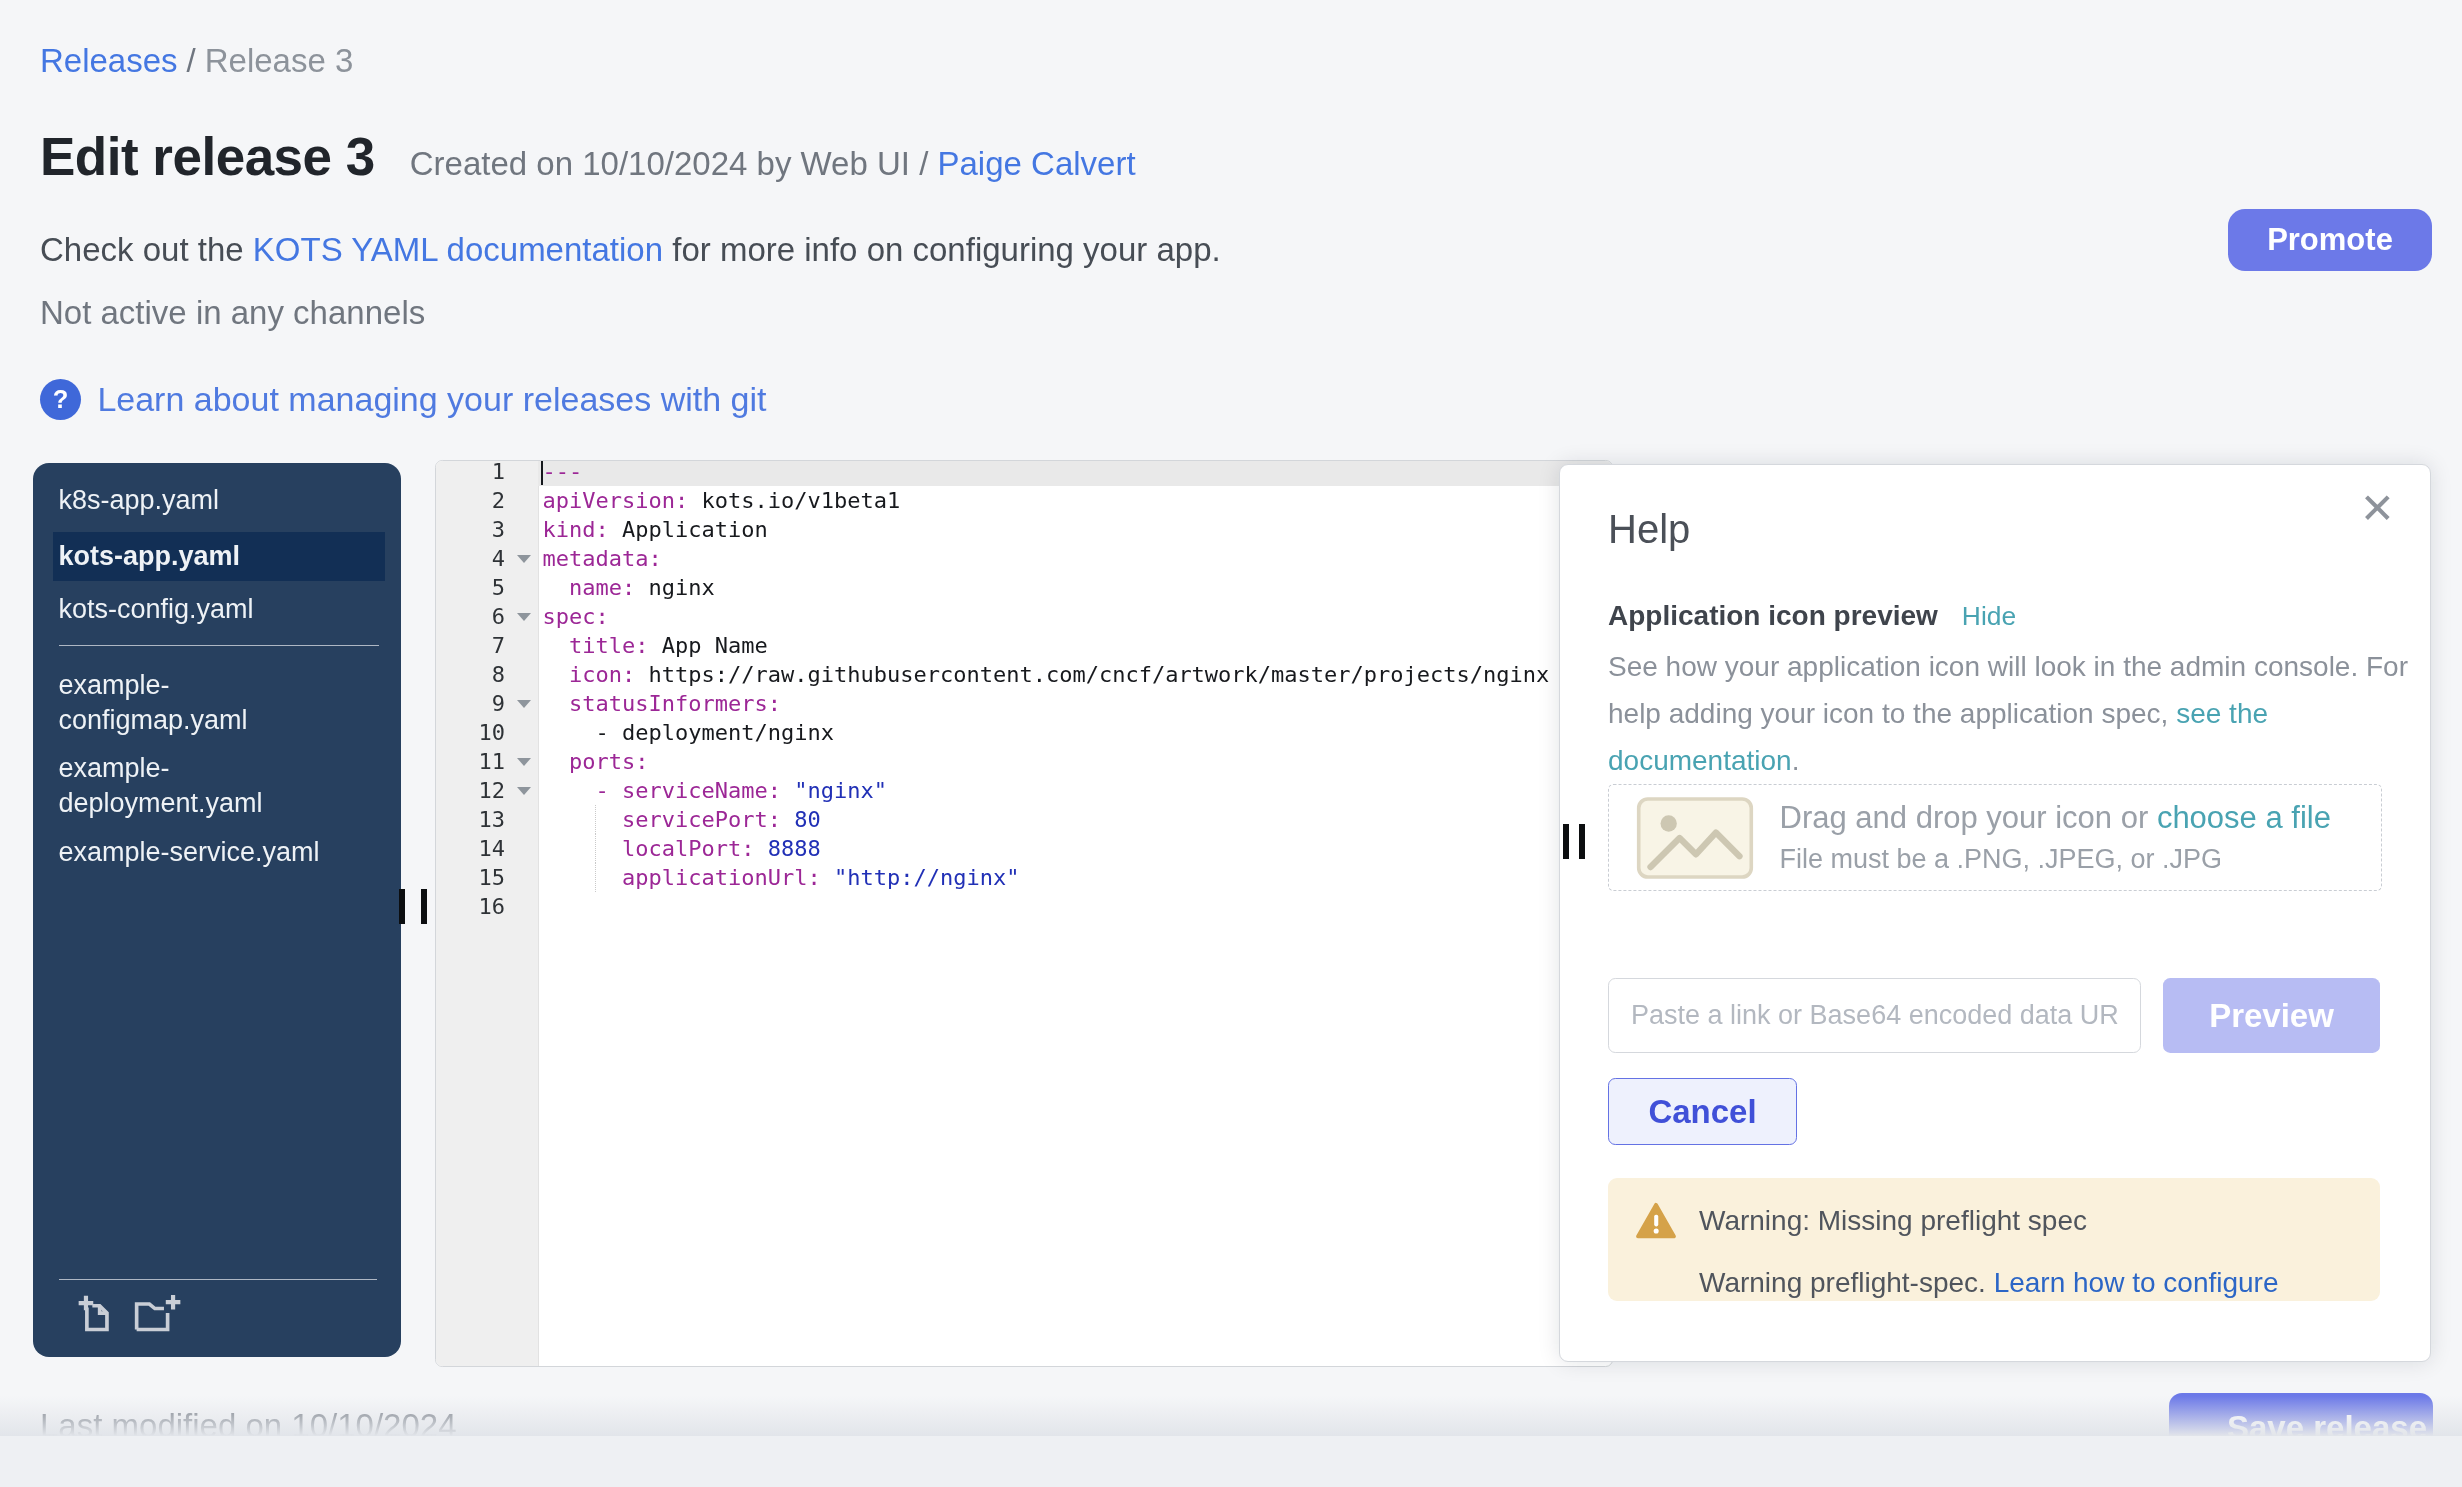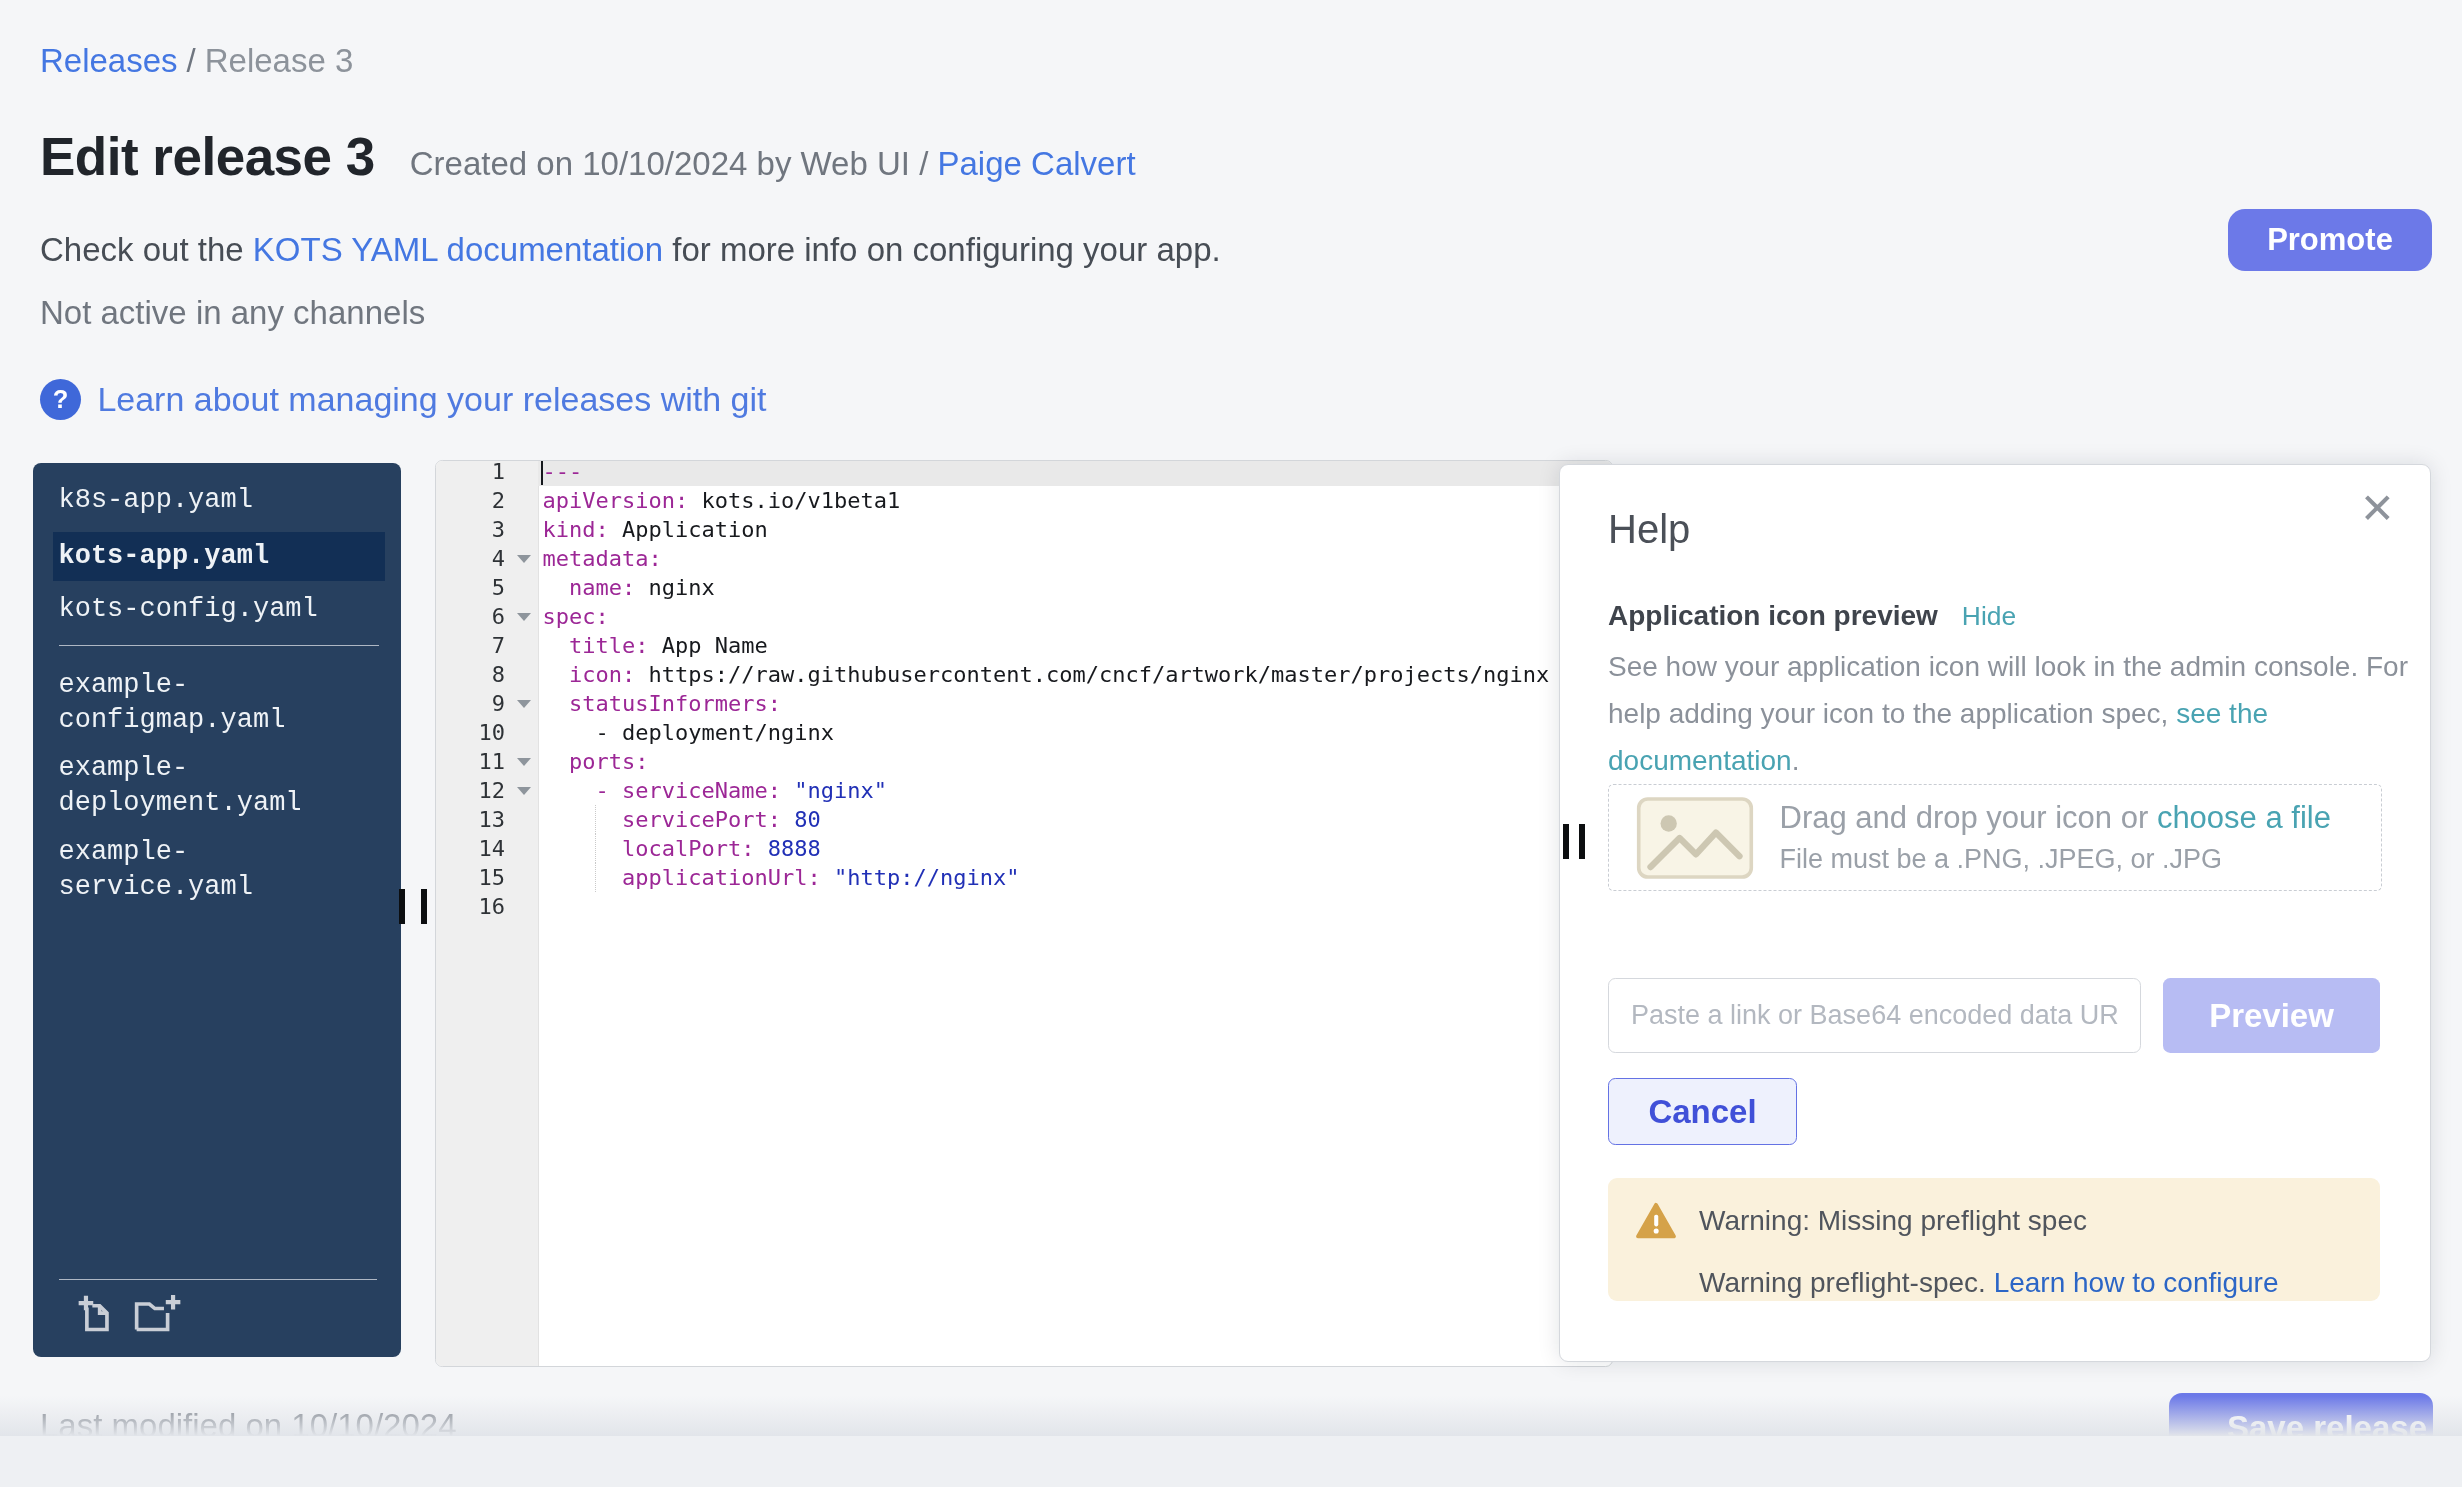--- a/index.html
+++ b/index.html
@@ -20,21 +20,21 @@
   .channel-status{position:absolute;left:40px;top:294px;font-size:33px;color:#70767f;}
   .git-row{position:absolute;left:40px;top:379px;display:flex;align-items:center;font-size:34px;}
   .q-circle{width:41px;height:41px;border-radius:50%;background:#3f68d9;color:#fff;
             display:flex;align-items:center;justify-content:center;font-size:25.5px;font-weight:700;margin-right:16.4px;flex:0 0 auto;}
   .git-row a{color:#4f7ae0;}
   .promote-btn{position:absolute;left:2228px;top:209px;width:204px;height:62px;border:none;border-radius:17px;
                background:var(--periwinkle);color:#fff;font-size:31px;font-weight:700;font-family:inherit;cursor:pointer;}
 
   
   .sidebar{position:absolute;left:33px;top:463px;width:368px;height:894px;background:var(--sidebar-navy);
-           border-radius:8px;box-sizing:border-box;padding:20px 22px 0 25.5px;color:#eef2f6;font-family:Liberation Mono, monospace;}
+           border-radius:16px;box-sizing:border-box;padding:20px 22px 0 25.5px;color:#eef2f6;}
   .file{font-size:27px;line-height:35px;margin-bottom:13.7px;cursor:pointer;}
   .file.selected{background:var(--sidebar-selected);margin:11px -5.5px 11px -5.5px;padding:7.3px 5.5px;font-weight:700;}
   .side-div{border-top:0.9px solid #c7cdd6;opacity:.85;margin:17.3px 0 22px 0;}
   .side-tools{position:absolute;left:25.5px;right:24px;bottom:22px;}
   .tools-div{border-top:0.9px solid #c7cdd6;opacity:.85;margin-bottom:12.7px;}
   .tools-icons{display:flex;gap:16.4px;padding-left:16.4px;}
   .tool-btn{background:none;border:none;padding:0;cursor:pointer;line-height:0;}
 
   
   .editor-card{position:absolute;left:435px;top:460px;width:1178px;height:907px;background:#fff;

